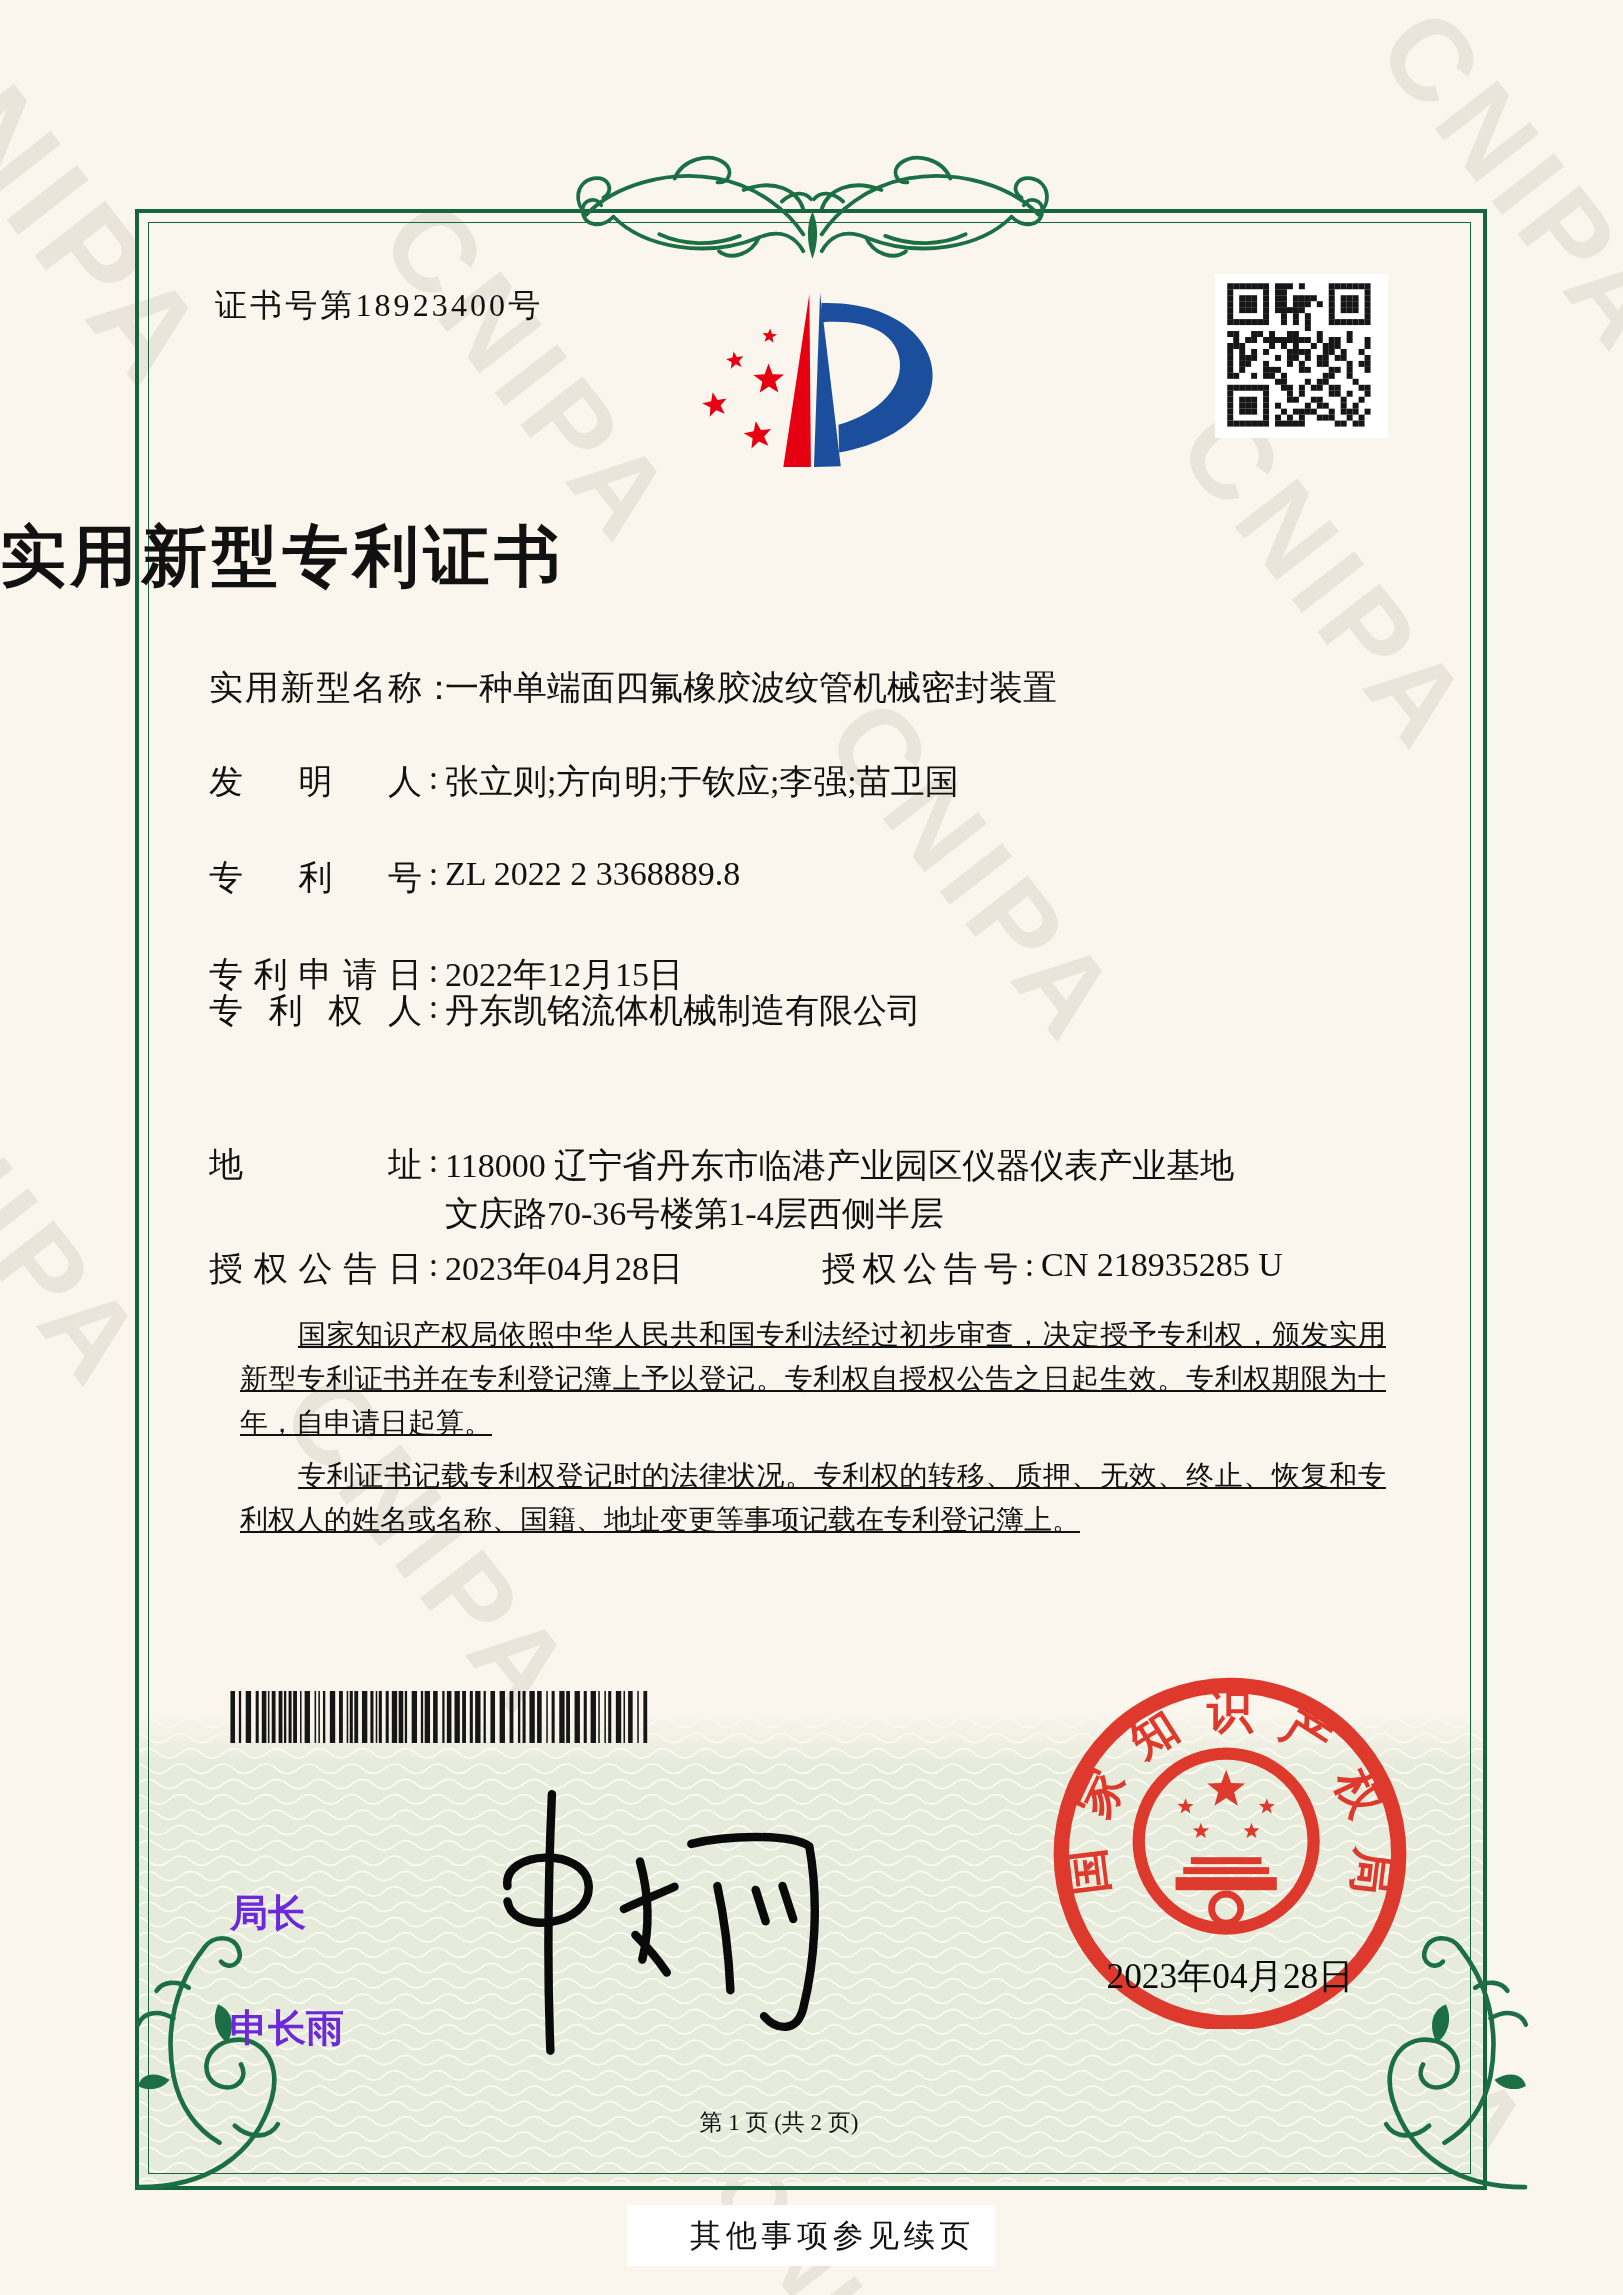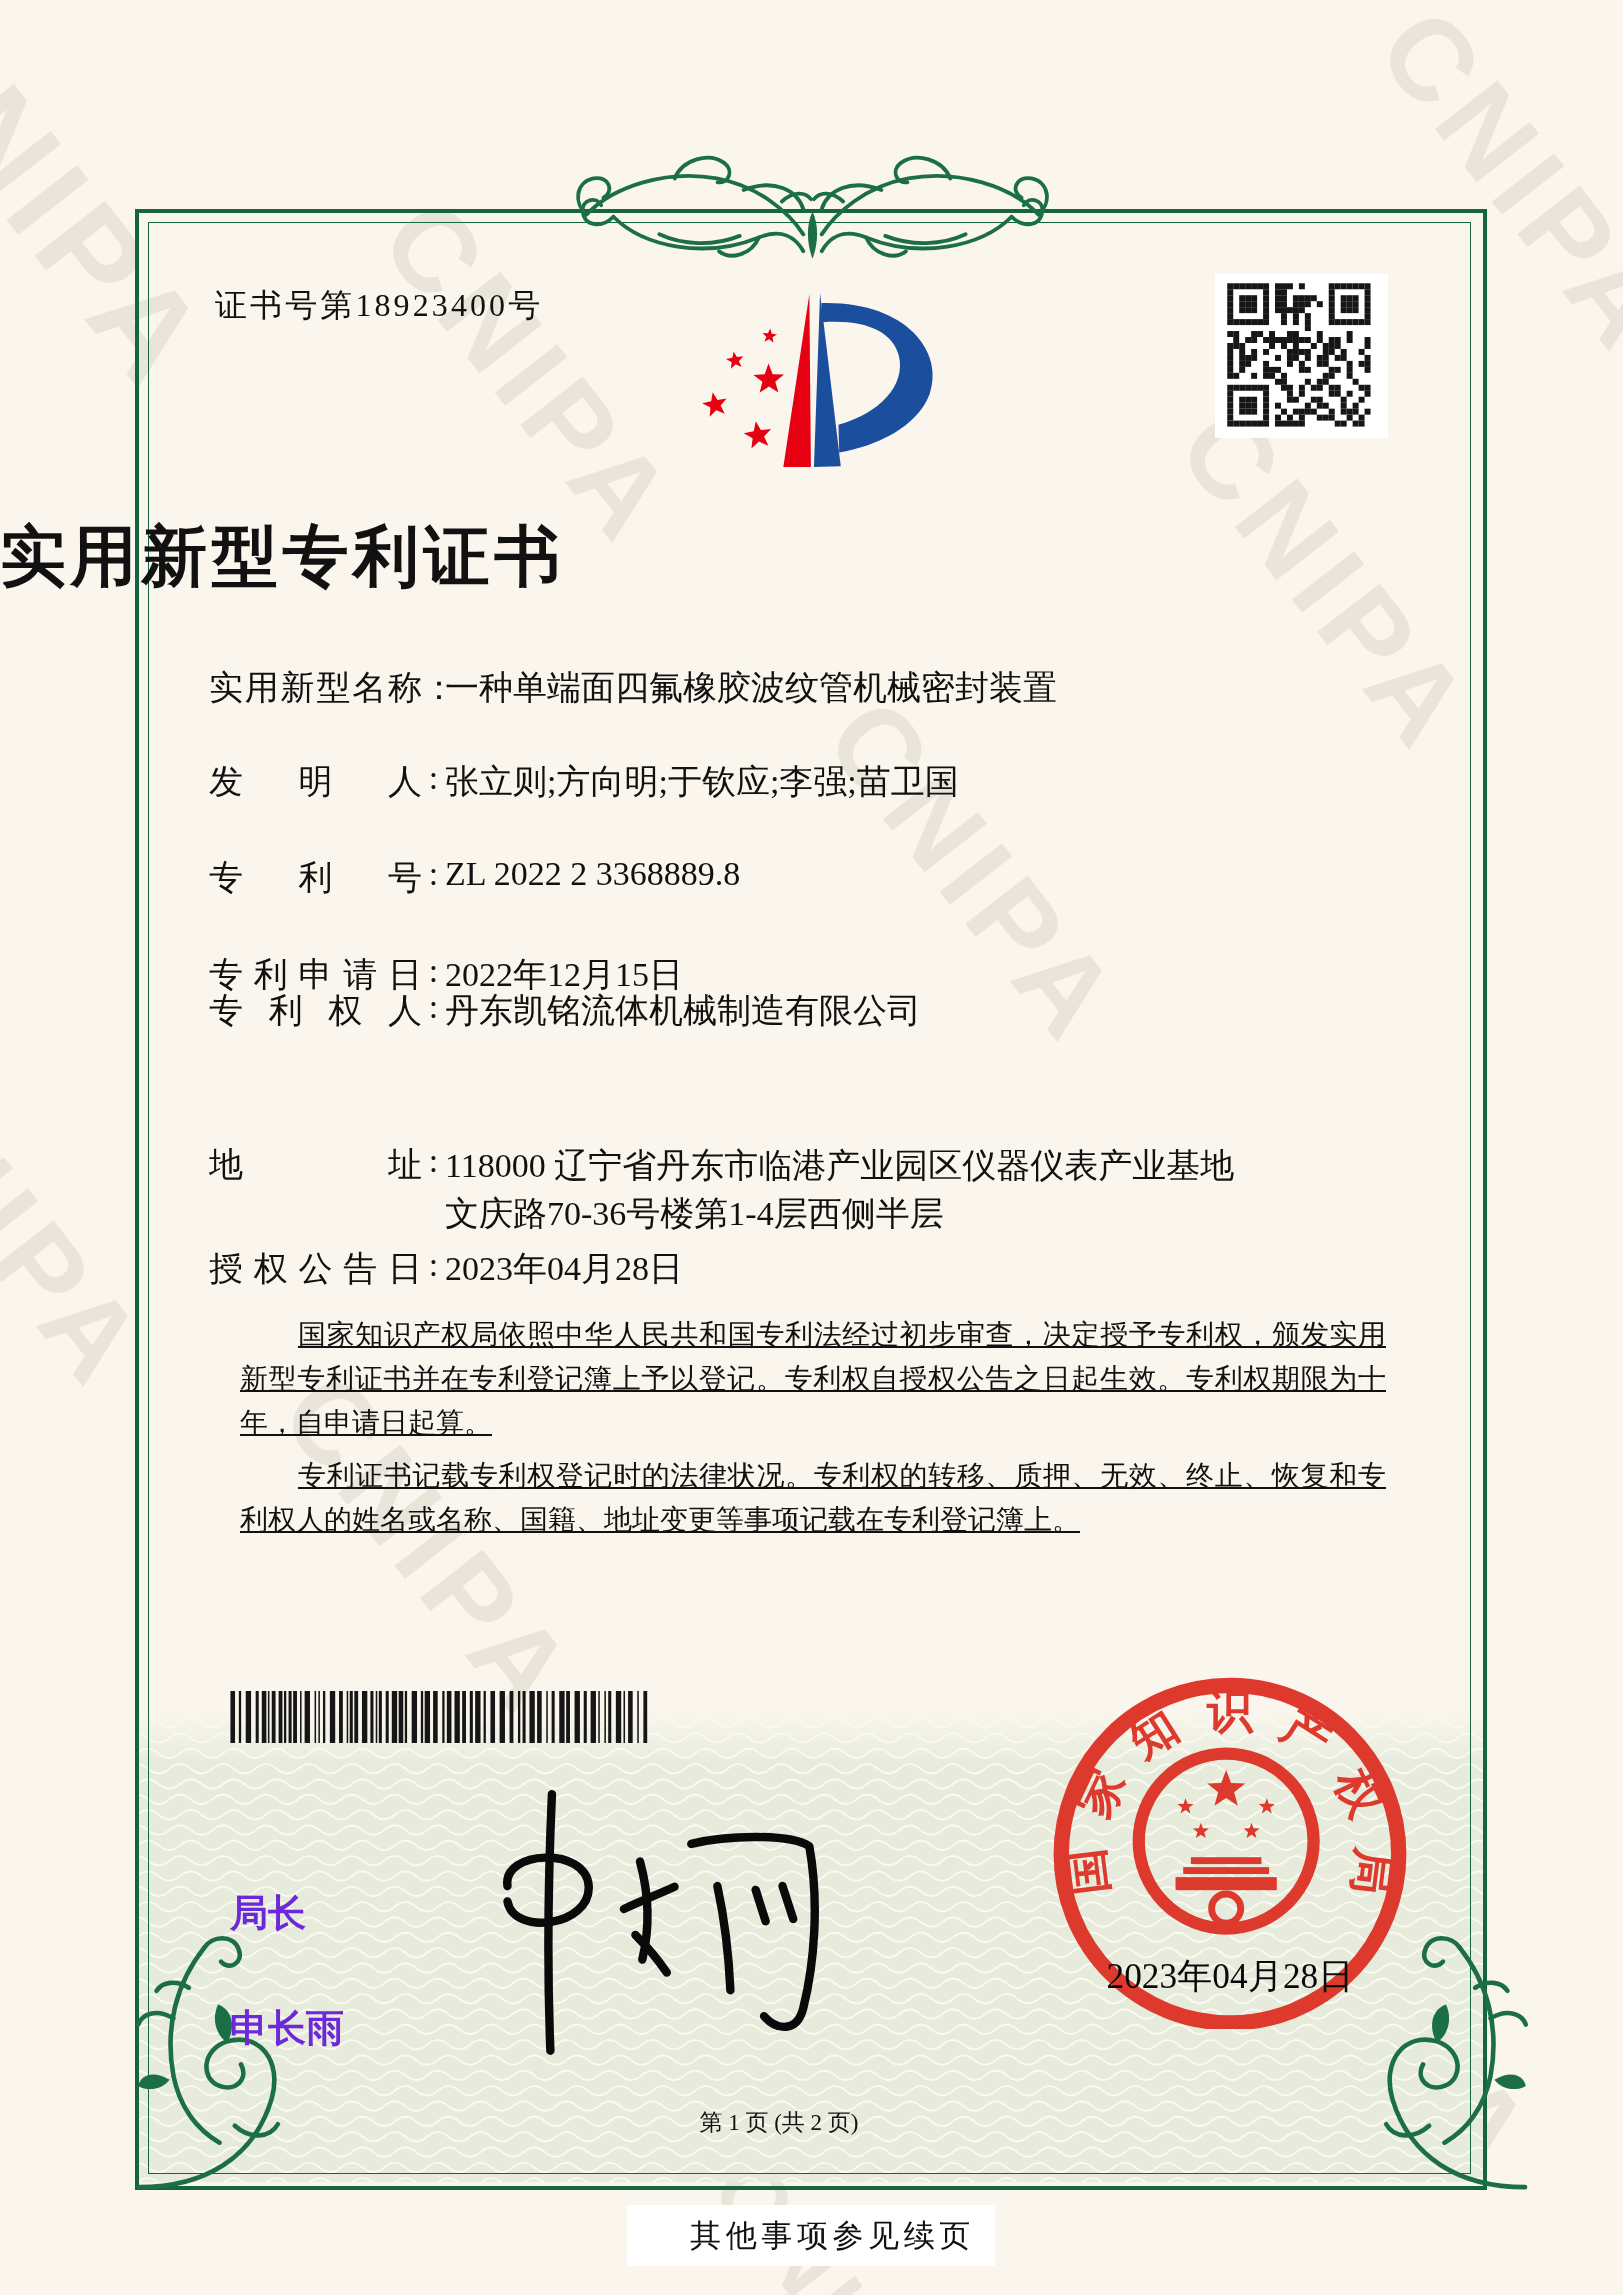--- a/index.html
+++ b/index.html
@@ -463,20 +463,23 @@
     <span class="flabel">专利申请日</span><span class="fcolon">:</span><span class="fval">2022年12月15日</span>
   </div>
   <div class="frow" style="top:988px;">
     <span class="flabel">专利权人</span><span class="fcolon">:</span><span class="fval">丹东凯铭流体机械制造有限公司</span>
   </div>
   <div class="frow" style="top:1142px;">
     <span class="flabel">地址</span><span class="fcolon">:</span><span class="addr-lines"><span>118000 辽宁省丹东市临港产业园区仪器仪表产业基地</span><br><span>文庆路70-36号楼第1-4层西侧半层</span></span>
   </div>
   <div class="frow" style="top:1246px;">
     <span class="flabel">授权公告日</span><span class="fcolon">:</span><span class="fval">2023年04月28日</span>
+    <span class="grant2">
+      <span class="flabel flabel5">授权公告号</span><span class="fcolon">:</span><span class="fval">CN 218935285 U</span>
+    </span>
   </div>
 
   <div class="paras">
     <p>国家知识产权局依照中华人民共和国专利法经过初步审查，决定授予专利权，颁发实用新型专利证书并在专利登记簿上予以登记。专利权自授权公告之日起生效。专利权期限为十年，自申请日起算。</p>
     <p>专利证书记载专利权登记时的法律状况。专利权的转移、质押、无效、终止、恢复和专利权人的姓名或名称、国籍、地址变更等事项记载在专利登记簿上。</p>
   </div>
 
   <svg class="abs" style="left:230px;top:1691px;z-index:10;" width="423" height="52" viewBox="0 0 552 68">
     <g id="barcodeBars" fill="#161616">
         <rect x="0" y="0" width="6" height="68"></rect>

